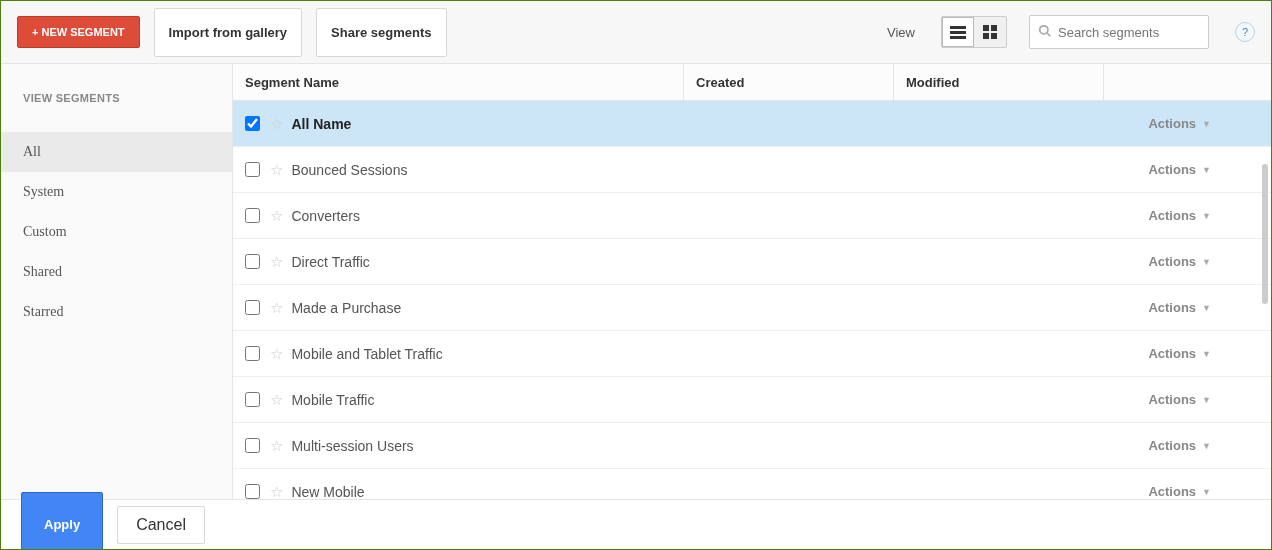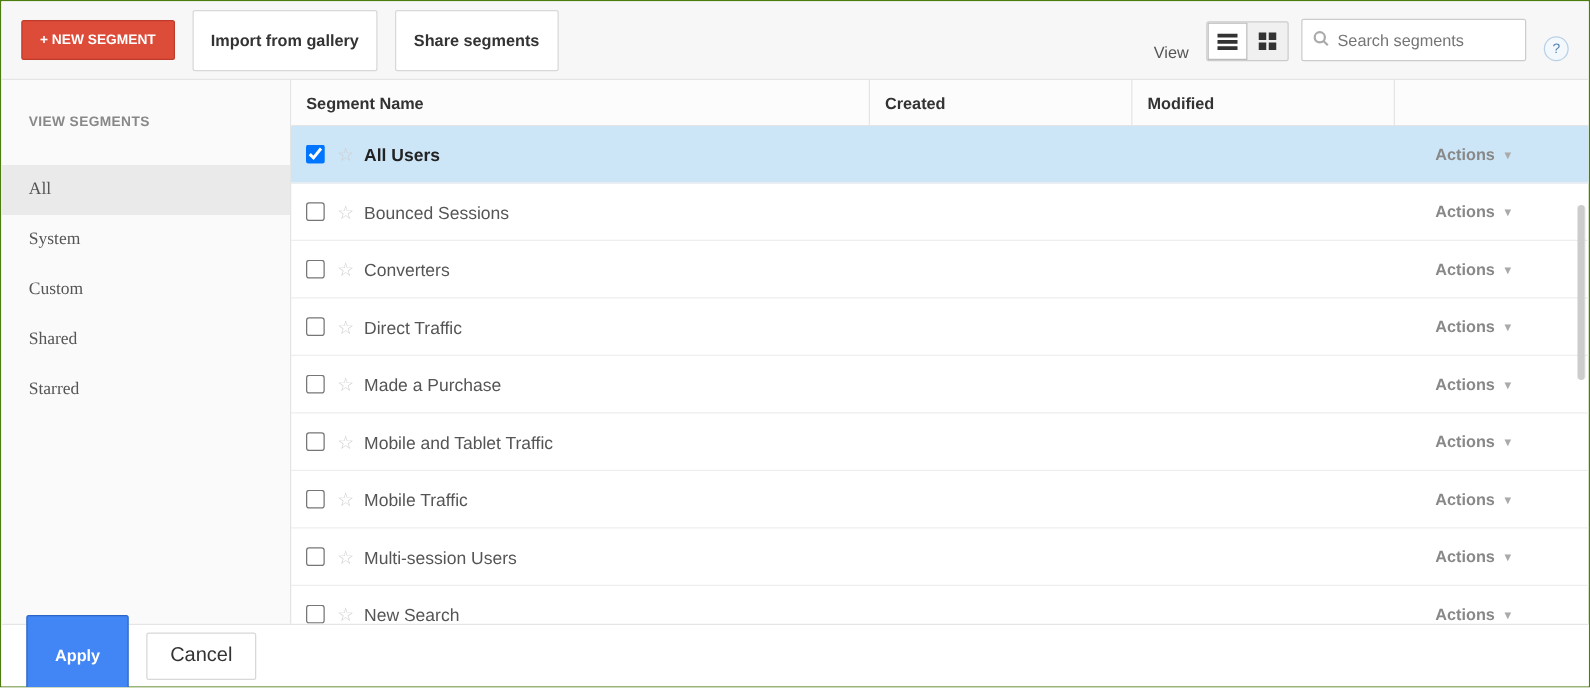--- a/index.html
+++ b/index.html
@@ -2,21 +2,21 @@
 <html><head>
   <meta charset="utf-8">
   <style>
     * { box-sizing: border-box; margin: 0; padding: 0; }
     body { font-family: Arial, sans-serif; font-size: 13px; color: #333; background: #f1f1f1; }
     .container { width: 1272px; height: 550px; border: 1px solid #4d7c0f; background: #fff; position: relative; overflow: hidden; }
 
     .toolbar { height: 63px; border-bottom: 1px solid #e5e5e5; display: flex; align-items: center; padding: 0 16px; background: #f7f7f7; }
     .btn-red { background: #dd4b39; color: #fff; font-weight: bold; font-size: 11px; padding: 9px 14px; border: 1px solid #c03b2a; border-radius: 2px; cursor: pointer; }
     .btn-outline { background: #fff; color: #333; font-weight: bold; font-size: 13px; padding: 16px 14px; border: 1px solid #d8d8d8; border-radius: 2px; cursor: pointer; margin-left: 14px; }
-    .tb-right { margin-left: auto; display: flex; align-items: flex-end; gap: 10px; }
+    .tb-right { margin-left: auto; display: flex; align-items: center; gap: 22px; }
     .view-label { font-size: 13px; color: #555; }
     .view-toggle { display: inline-flex; border: 1px solid #ccc; border-radius: 2px; background: #f0f0f0; margin-left: 4px; }
     .view-btn { width: 32px; height: 30px; display: flex; align-items: center; justify-content: center; cursor: pointer; }
     .view-btn.active { background: #fff; border: 1px solid #bbb; }
     .list-icon span { display:block; height:3px; width:16px; background:#333; margin:2px 0; }
     .grid-icon { display:grid; grid-template-columns: 6px 6px; grid-gap:2px; }
     .grid-icon span { width:6px; height:6px; background:#333; }
     .search-wrap { display:flex; align-items:center; border:1px solid #ccc; border-radius:2px; background:#fff; width:180px; height:34px; padding:0 8px; }
     .search-icon { color:#aaa; font-size:14px; margin-right:6px; }
     .search-input { border:none; outline:none; font-size:13px; width:100%; color:#555; }
@@ -25,21 +25,21 @@
     .body { display:flex; height:436px; }
     .sidebar { width:232px; border-right:1px solid #e5e5e5; background:#fafafa; padding-top:28px; }
     .sidebar-header { font-size:11px; color:#888; font-weight:bold; letter-spacing:0.3px; padding:0 22px 28px; }
     .nav-item { padding:12px 22px; font-size:14px; color:#555; cursor:pointer;font-family:Liberation Serif, serif; }
     .nav-item.active { background:#eaeaea; }
 
     .main { flex:1; overflow:hidden; position:relative; }
     .thead { display:flex; height:37px; border-bottom:1px solid #e5e5e5; background:#fcfcfc;text-align:right; }
     .th { font-size:13px; font-weight:bold; color:#333; display:flex; align-items:center; padding:0 12px; }
     .th-name { width:450px; }
-    .th-created { width:210px; border-left:1px solid #e5e5e5;margin-left:12px; }
+    .th-created { width:210px; border-left:1px solid #e5e5e5; }
     .th-modified { width:210px; border-left:1px solid #e5e5e5; }
     .th-actions { flex:1; border-left:1px solid #e5e5e5; }
 
     .rows { height:398px; overflow-y:auto; }
     .row { display:flex; align-items:center; height:46px; border-bottom:1px solid #eee; padding:0 12px; }
     .row.selected { background:#cde6f7; }
     .row input[type=checkbox] { width:15px; height:15px; margin-right:10px; cursor:pointer; }
     .star { color:#ccc; font-size:15px; margin-right:8px; cursor:pointer; }
     .seg-name { font-size:14px; color:#555; }
     .row.selected .seg-name { font-weight:bold; color:#222; }
@@ -108,21 +108,21 @@
       <div class="thead">
         <div class="th th-name">Segment Name</div>
         <div class="th th-created">Created</div>
         <div class="th th-modified">Modified</div>
         <div class="th th-actions"></div>
       </div>
       <div class="rows" id="rows-container">
           <div class="row selected">
             <input type="checkbox" checked="" style="">
             <span class="star">☆</span>
-            <span class="seg-name">All Users</span>
+            <span class="seg-name">All Name</span>
             <div class="actions-cell">
               <span>Actions</span>
               <span class="caret">▼</span>
             </div>
           </div>
           <div class="row">
             <input type="checkbox" style="">
             <span class="star">☆</span>
             <span class="seg-name">Bounced Sessions</span>
             <div class="actions-cell">
@@ -180,21 +180,21 @@
             <span class="star">☆</span>
             <span class="seg-name">Multi-session Users</span>
             <div class="actions-cell">
               <span>Actions</span>
               <span class="caret">▼</span>
             </div>
           </div>
           <div class="row">
             <input type="checkbox" style="">
             <span class="star">☆</span>
-            <span class="seg-name">New Search</span>
+            <span class="seg-name">New Mobile</span>
             <div class="actions-cell">
               <span>Actions</span>
               <span class="caret">▼</span>
             </div>
           </div>
         </div>
       <div class="scroll-hint"></div>
     </div>
   </div>
 

